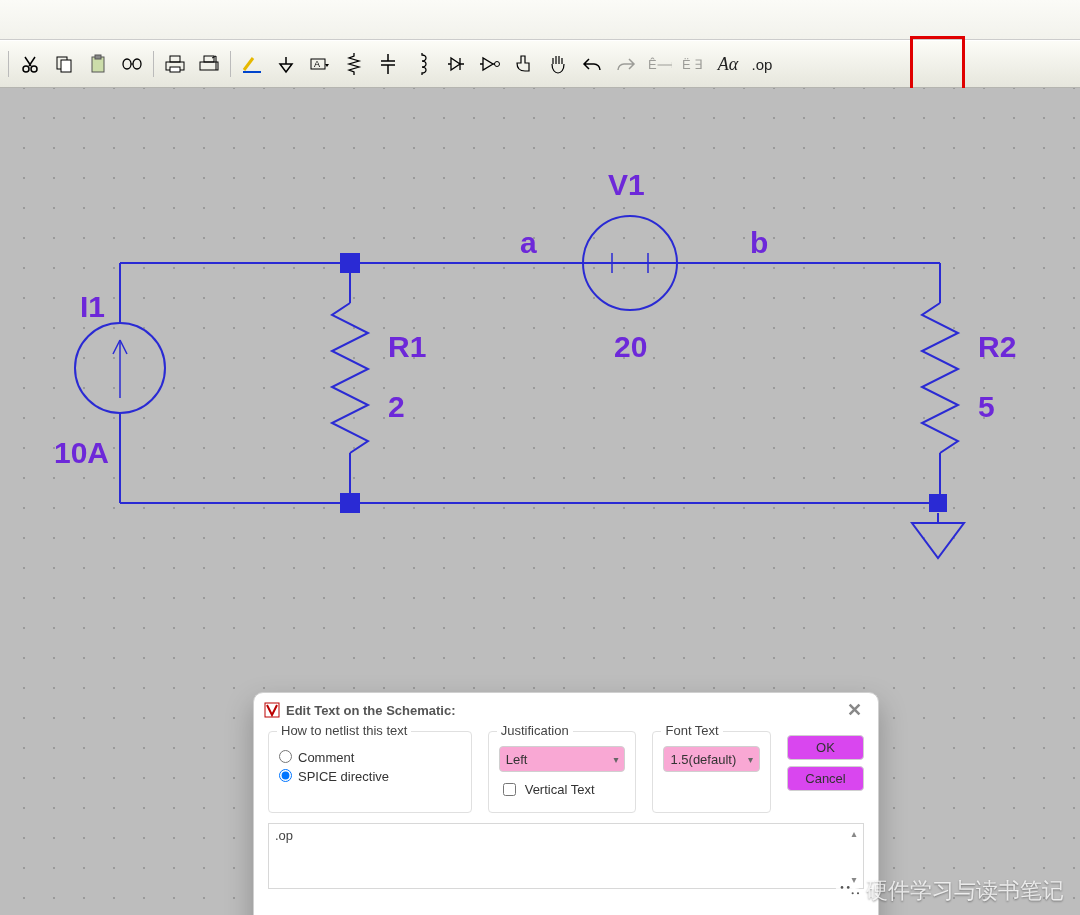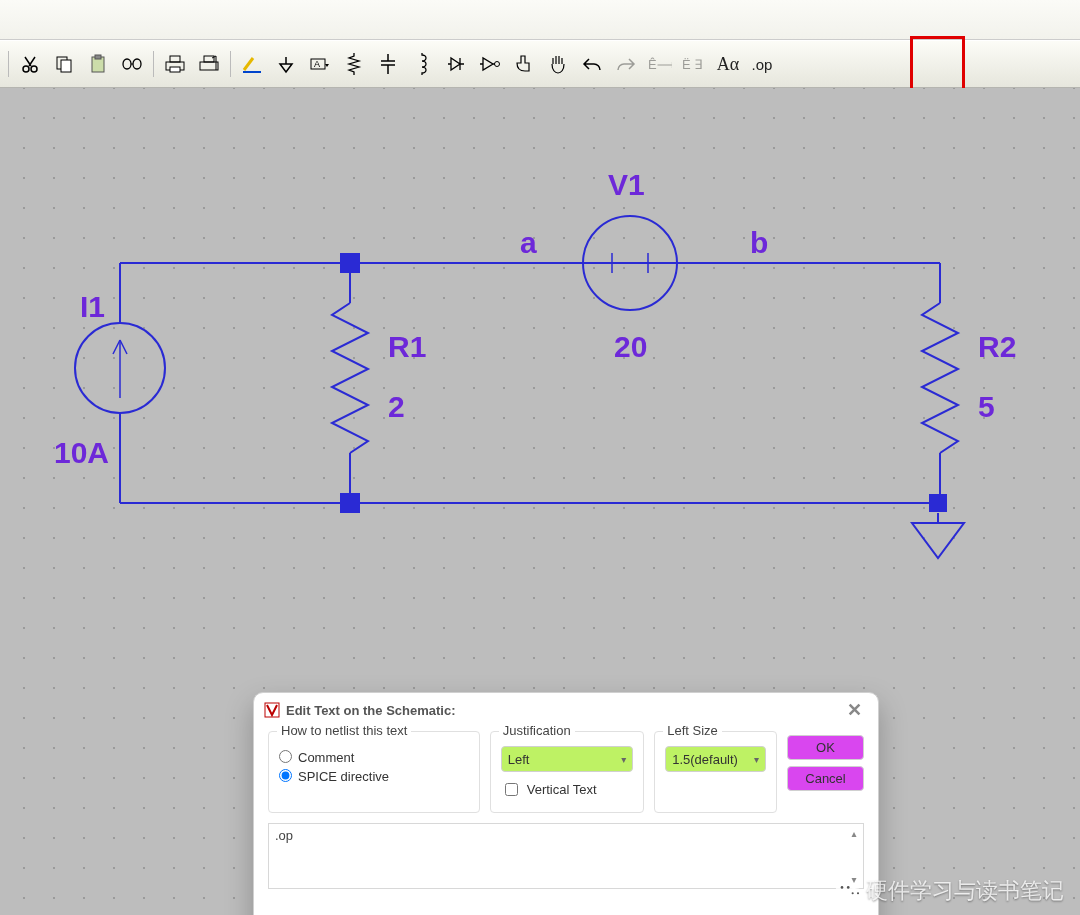--- a/index.html
+++ b/index.html
@@ -104,21 +104,21 @@
     font-size: 18px;
     color: #888;
     padding: 0 6px;
     cursor: pointer;
   }
   .dlg-body {
     padding: 4px 14px 8px 14px;
   }
   .row1 {
     display: flex;
-    gap: 10px;
+    gap: 16px;
   }
   .group {
     border: 1px solid #e0e0e0;
     border-radius: 4px;
     padding: 6px 10px 8px 10px;
     position: relative;
   }
   .g-title {
     position: absolute;
     top: -9px;
@@ -140,21 +140,21 @@
     background: #d946ef;
     font-size: 13px;
     display:flex; align-items:center; justify-content:center;
     cursor:pointer;
   }
   .radio-row { display:flex; align-items:flex-start; gap:6px; margin:4px 0; font-size:13px;}
   .radio-row input { margin:0; }
   .select {
     display:flex; align-items:center; justify-content:space-between;
     border:1px solid #d0d0d0; border-radius:4px;
-    padding: 3px 6px; font-size:13px; background:#bef264;
+    padding: 3px 6px; font-size:13px; background:#f9a8d4;
     cursor:pointer; height:26px;
   }
   .chev { font-size:10px; color:#666; }
   .chk-row { display:flex; align-items:center; gap:6px; margin-top:8px; font-size:13px;}
   .textbox {
     margin-top: 10px;
     width: 100%;
     height: 66px;
     border: 1px solid #d8d8d8;
     background: #fff;
@@ -299,21 +299,21 @@
       <svg width="24" height="18">
         <text x="0" y="14" font-size="13" font-family="Arial">Ê⟶</text>
       </svg>
     </div>
   <div class="tbtn" style="opacity:.35">
       <svg width="24" height="18">
         <text x="0" y="14" font-size="13" font-family="Arial">Ë ∃</text>
       </svg>
     </div>
   <div class="tbtn">
-      <span style="font-family:'Times New Roman';font-size:18px;">Aα</span>
+      <span style="font-family:'Times New Roman';font-style:italic;font-size:18px;">Aα</span>
     </div>
   <div class="tbtn">
       <span style="font-family:Arial;font-size:15px;">.op</span>
     </div>
 </div>
 
 <div class="toolbar-highlight"></div>
 
 <div class="canvas">
   <div class="dots"></div>
@@ -394,21 +394,21 @@
           <div class="select">
             <span>Left</span>
             <span class="chev">▾</span>
           </div>
           <label class="chk-row">
             <input type="checkbox" style="">
               <span>Vertical Text</span>
           </label>
         </div>
         <div class="group fsize">
-          <div class="g-title">Left Size</div>
+          <div class="g-title">Font Text</div>
           <div class="select">
             <span>1.5(default)</span>
             <span class="chev">▾</span>
           </div>
         </div>
         <div class="btncol">
           <div class="dlg-btn">OK</div>
           <div class="dlg-btn">Cancel</div>
         </div>
       </div>

